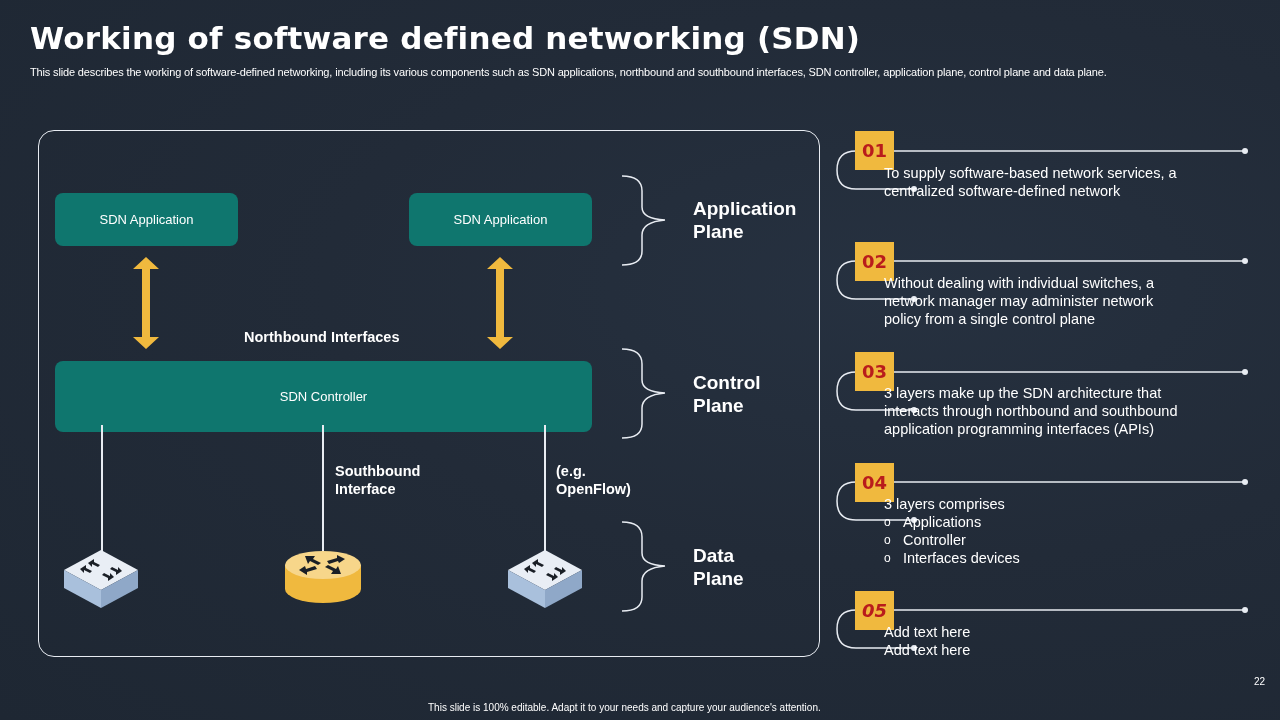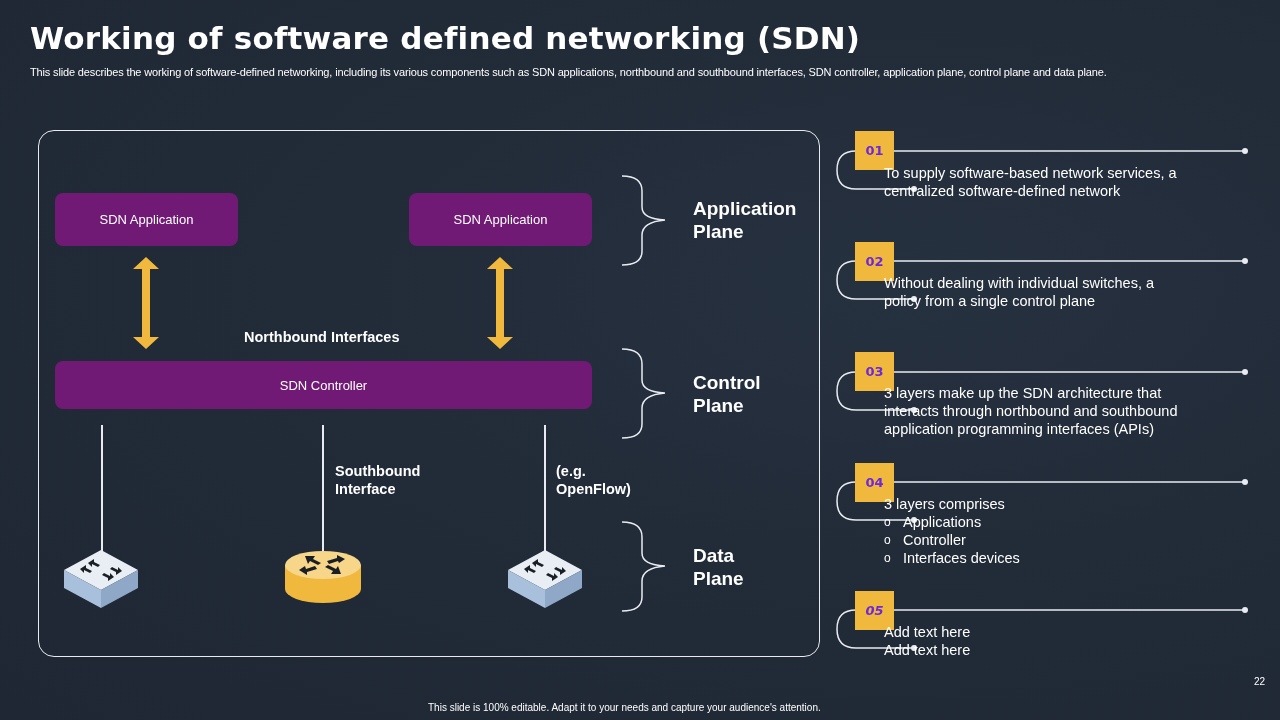--- a/index.html
+++ b/index.html
@@ -18,36 +18,36 @@
   }
   .subtitle {
     position: absolute; left: 30px; top: 66px;
     font-size: 11px; color: #ffffff; letter-spacing: -0.15px;
   }
   .diagram-frame {
     position: absolute; left: 38px; top: 130px; width: 782px; height: 527px;
     border: 1.5px solid #e8ecf2; border-radius: 16px;
   }
   .box {
-    position: absolute; background: #701a75; border-radius: 8px;
+    position: absolute; background: #0f766e; border-radius: 8px;
     display: flex; align-items: center; justify-content: center;
     font-size: 13px; color: #ffffff;
   }
   .label-bold {
     position: absolute; font-weight: bold; font-size: 14.5px; color: #ffffff; line-height: 18px;
   }
   .plane-label {
     position: absolute; font-weight: bold; font-size: 19px; color: #ffffff; line-height: 23px;
   }
   .vline { position: absolute; width: 1.5px; background: #e8ecf2; }
   svg { position: absolute; overflow: visible; }
   .badge {
     position: absolute; width: 39px; height: 39px; background: #f0b93e;
     display: flex; align-items: center; justify-content: center;
-    font-family: "DejaVu Sans", sans-serif; font-weight: bold; font-size: 13px; color: #6d28d9;
+    font-family: "DejaVu Sans", sans-serif; font-weight: bold; font-size: 18px; color: #b91c1c;
   }
   .point-text {
     position: absolute; left: 884px; font-size: 14.5px; line-height: 18px; color: #ffffff; width: 320px;
   }
   .point-text .bullet { display: flex; }
   .point-text .bullet .o { width: 19px; font-size: 12px; }
   .footer {
     position: absolute; left: 428px; top: 702px; font-size: 10px; color: #ffffff;
   }
   .page-num {
@@ -71,21 +71,21 @@
 
 <svg style="left:133px;top:257px;" width="26" height="92">
   <polygon points="13,0 26,12 17,12 17,80 26,80 13,92 0,80 9,80 9,12 0,12" fill="#f0b93e"></polygon>
 </svg>
 <svg style="left:487px;top:257px;" width="26" height="92">
   <polygon points="13,0 26,12 17,12 17,80 26,80 13,92 0,80 9,80 9,12 0,12" fill="#f0b93e"></polygon>
 </svg>
 
 <div class="label-bold" style="left:244px;top:328px;">Northbound Interfaces</div>
 
-<div class="box" style="left:55px;top:361px;width:537px;height:48px;">
+<div class="box" style="left:55px;top:361px;width:537px;height:71px;">
   <span>SDN Controller</span>
 </div>
 
 <div class="vline" style="left:101px;top:425px;height:130px;"></div>
 <div class="vline" style="left:322px;top:425px;height:130px;"></div>
 <div class="vline" style="left:544px;top:425px;height:130px;"></div>
 
 <div class="label-bold" style="left:335px;top:462px;">
   <div>Southbound</div>
   <div>Interface</div>
@@ -189,20 +189,21 @@
 <div class="badge" style="left:855px;top:352px;">03</div>
 <div class="badge" style="left:855px;top:463px;">04</div>
 <div class="badge" style="left:855px;top:591px;font-style:italic;">05</div>
 
 <div class="point-text" style="top:164px;">
   <div>To supply software-based network services, a</div>
   <div>centralized software-defined network</div>
 </div>
 <div class="point-text" style="top:274px;">
   <div>Without dealing with individual  switches, a</div>
+  <div>network manager may administer network</div>
   <div>policy from a single control plane</div>
 </div>
 <div class="point-text" style="top:384px;">
   <div>3 layers make up the SDN architecture that</div>
   <div>interacts through northbound and southbound</div>
   <div>application programming interfaces (APIs)</div>
 </div>
 <div class="point-text" style="top:495px;">
   <div>3 layers comprises</div>
   <div class="bullet">

